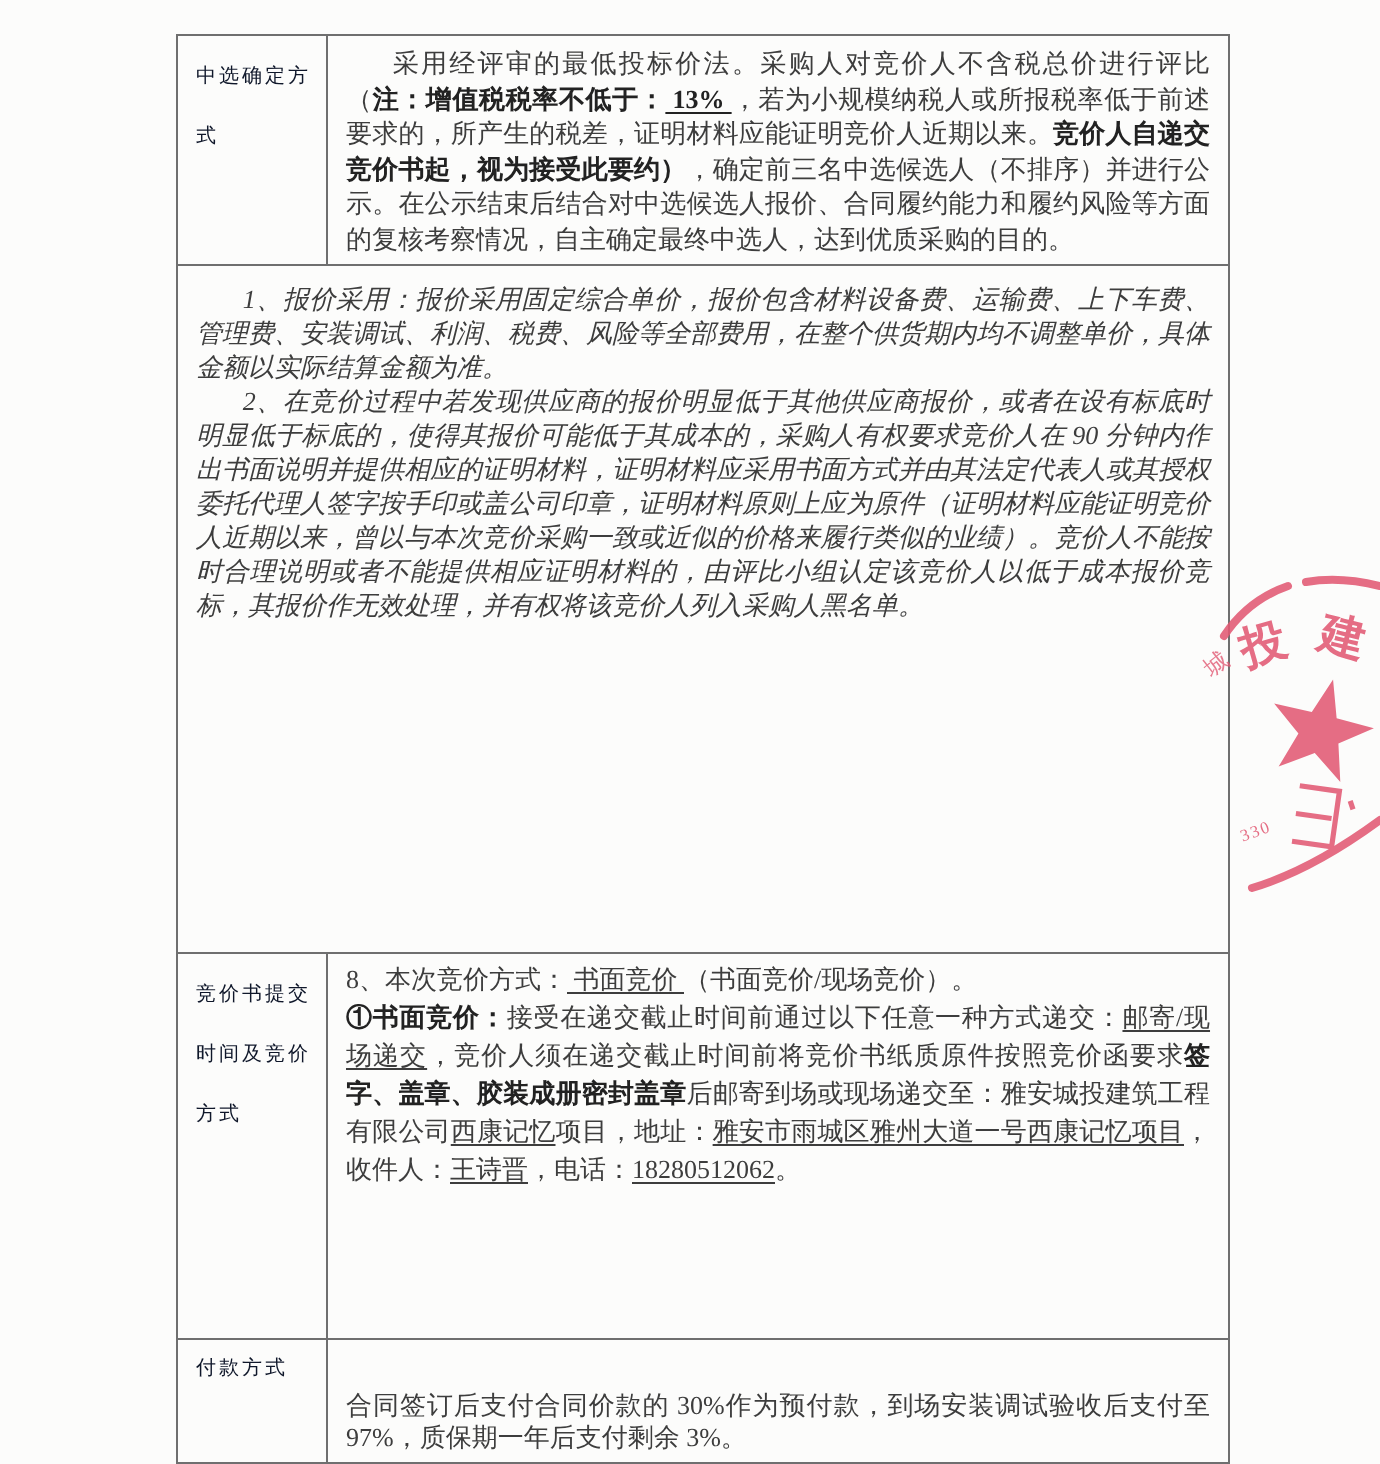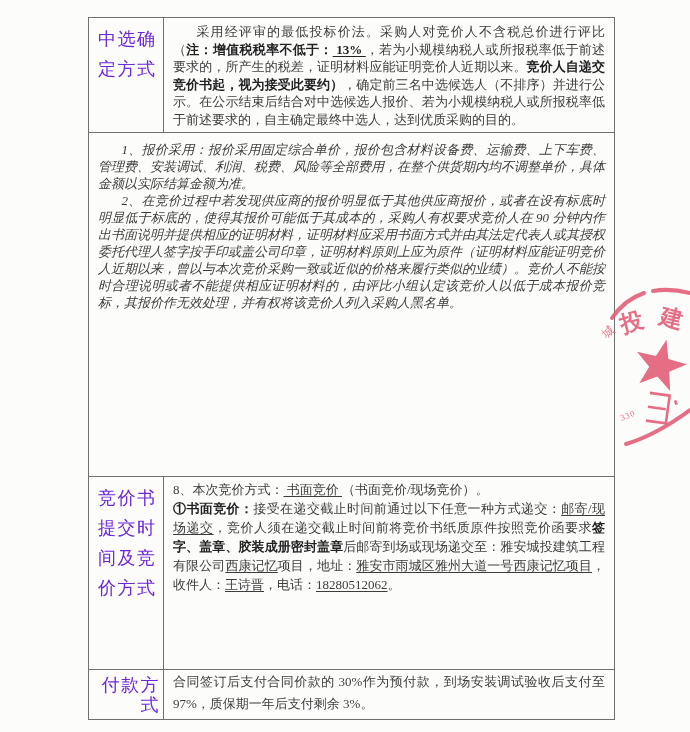--- a/index.html
+++ b/index.html
@@ -32,24 +32,24 @@
   .row{
     display:flex;
     border-bottom:1px solid var(--border);
   }
   .row:last-child{border-bottom:none;}
   .cell-label{
     flex:none;
     width:75px;
     border-right:1px solid var(--border);
     padding:6px 3px 4px 9px;
-    font-size:18px;
+    font-size:10px;
     line-height:30px;
     letter-spacing:1.5px;
-    color:#6d28d9;
+    color:#0f172a;
   }
   .cell-content{
     flex:1 1 auto;
     padding:5px 9px 4px 9px;
     font-size:13px;
   }
   .cell-content p{
     line-height:17.5px;
     text-align:justify;
   }
@@ -59,23 +59,23 @@
   
   .row-1{min-height:111px;}
   .row-2{min-height:344px;}
   .row-3{min-height:193px;}
   .row-4{min-height:32px;}
   .row-2 .cell-label{line-height:22px;padding-top:14px;}
   .row-2 .cell-content{padding-top:8px;}
   .row-2 .cell-content p{line-height:17px;font-style:italic;}
   .row-3 .cell-content{padding-top:3px;}
   .row-3 .cell-content p{line-height:19px;}
-  .row-4 .cell-label{line-height:20px;padding-top:5px;text-align:right;}
+  .row-4 .cell-label{line-height:20px;padding-top:5px;}
   .row-4 .cell-content{padding-top:1px;}
-  .row-4 .cell-content p{line-height:22px;}
+  .row-4 .cell-content p{line-height:16px;margin-top:24px;}
   
   .stamp{
     position:absolute;
     left:600px;top:282px;
     width:90px;height:170px;
     opacity:.88;
   }
   .stamp text{
     font-family:"Liberation Serif","DejaVu Serif",serif;
     fill:var(--stamp);
@@ -84,21 +84,21 @@
 </head>
 <body>
 
 <div class="page">
 
   <div class="doc-table">
 
     <div class="row row-1">
       <div class="cell-label">中选确定方式</div>
       <div class="cell-content">
-          <p class="indent"><span>采用经评审的最低投标价法。采购人对竞价人不含税总价进行评比（</span><span class="seg-b">注：增值税税率不低于：</span><span class="seg-b seg-u"> 13% </span><span>，若为小规模纳税人或所报税率低于前述要求的，所产生的税差，证明材料应能证明竞价人近期以来。</span><span class="seg-b">竞价人自递交竞价书起，视为接受此要约）</span><span>，确定前三名中选候选人（不排序）并进行公示。在公示结束后结合对中选候选人报价、若为小规模纳税人或所报税率低于前述要求的，自主确定最终中选人，达到优质采购的目的。</span></p>
+          <p class="indent"><span>采用经评审的最低投标价法。采购人对竞价人不含税总价进行评比（</span><span class="seg-b">注：增值税税率不低于：</span><span class="seg-b seg-u"> 13% </span><span>，若为小规模纳税人或所报税率低于前述要求的，所产生的税差，证明材料应能证明竞价人近期以来。</span><span class="seg-b">竞价人自递交竞价书起，视为接受此要约）</span><span>，确定前三名中选候选人（不排序）并进行公示。在公示结束后结合对中选候选人报价、合同履约能力和履约风险等方面的复核考察情况，自主确定最终中选人，达到优质采购的目的。</span></p>
         </div>
     </div>
 
     <div class="row row-2">
       <div class="cell-content">
           <p class="indent"><span>1、报价采用：报价采用固定综合单价，报价包含材料设备费、运输费、上下车费、管理费、安装调试、利润、税费、风险等全部费用，在整个供货期内均不调整单价，具体金额以实际结算金额为准。</span></p>
           <p class="indent"><span>2、在竞价过程中若发现供应商的报价明显低于其他供应商报价，或者在设有标底时明显低于标底的，使得其报价可能低于其成本的，采购人有权要求竞价人在 90 分钟内作出书面说明并提供相应的证明材料，证明材料应采用书面方式并由其法定代表人或其授权委托代理人签字按手印或盖公司印章，证明材料原则上应为原件（证明材料应能证明竞价人近期以来，曾以与本次竞价采购一致或近似的价格来履行类似的业绩）。竞价人不能按时合理说明或者不能提供相应证明材料的，由评比小组认定该竞价人以低于成本报价竞标，其报价作无效处理，并有权将该竞价人列入采购人黑名单。</span></p>
         </div>
     </div>
 

